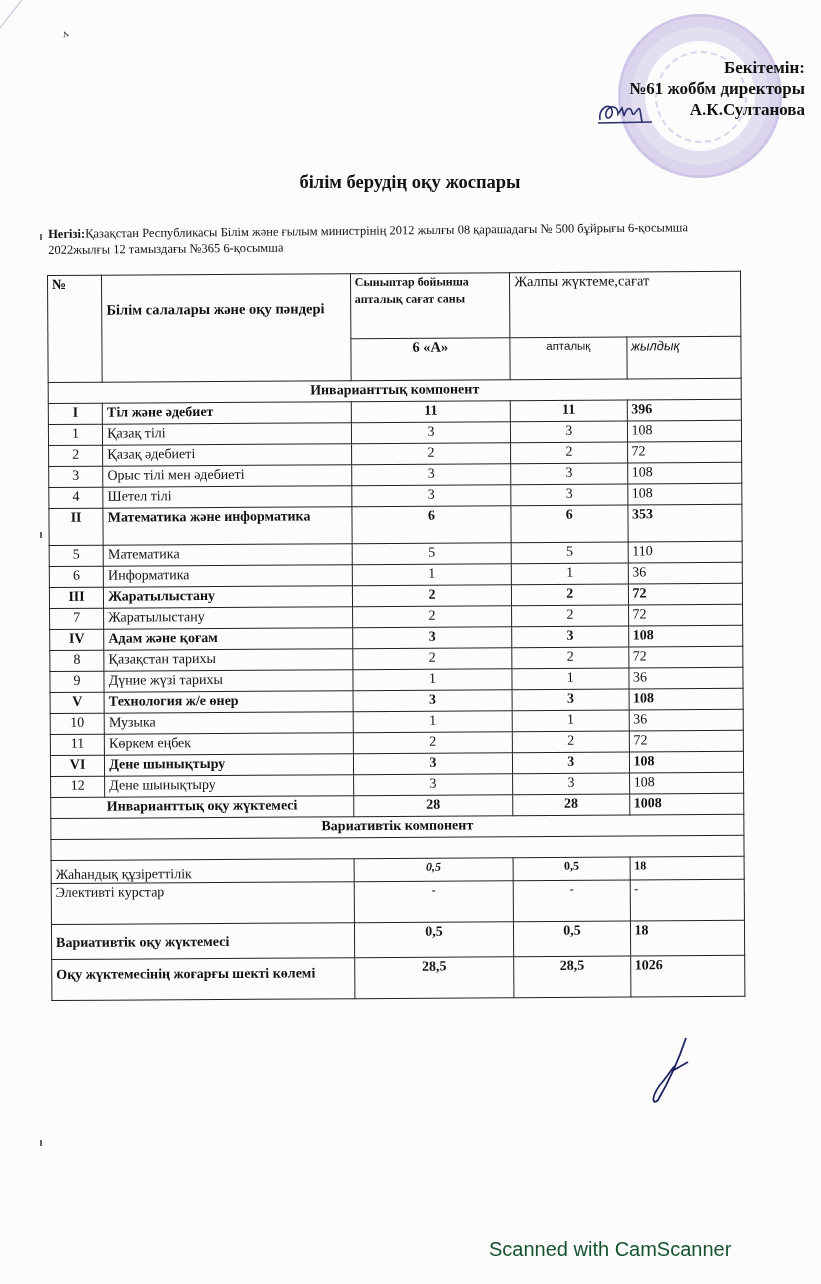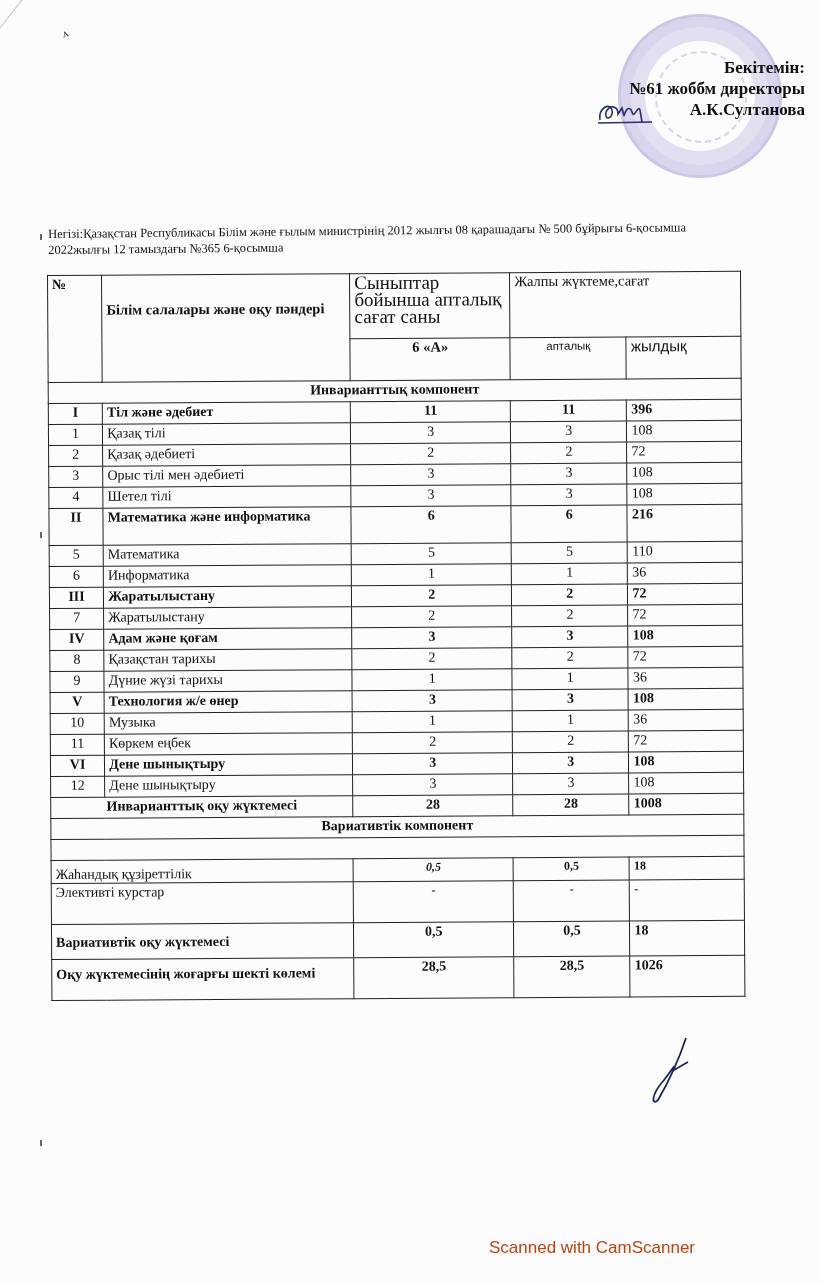--- a/index.html
+++ b/index.html
@@ -31,52 +31,52 @@
     position: absolute; left: 596px; top: 100px; width: 58px; height: 26px;
   }
   .title {
     position: absolute; left: 100px; width: 620px; top: 170px; text-align: center;
     font-weight: bold; font-size: 18.5px; line-height: 24px;
   }
   .basis {
     position: absolute; left: 48px; top: 226px; width: 740px;
     font-size: 12.5px; line-height: 16px; transform: rotate(-0.6deg); transform-origin: left top;
   }
-  .basis b { font-weight: normal; margin-top: 36px; }
+  .basis b { font-weight: bold; margin-top: 36px; }
 
   table.plan {
     position: absolute; left: 47px; top: 275px; width: 694px;
     border-collapse: collapse; font-size: 14px; transform: rotate(-0.35deg); transform-origin: left top;
   }
   table.plan td { border: 1.2px solid #222; padding: 0 4px; vertical-align: top; line-height: 17px; }
   .h-num { width: 30px; height: 106px; font-weight: bold; }
   .h-subj { font-weight: bold; font-size: 14.5px; padding-top: 26px !important; }
-  .h-cls { font-weight: normal; font-size: 19px; height: 62px; }
+  .h-cls { font-weight: bold; font-size: 12px; height: 62px; }
   .h-total { font-size: 14.5px; }
   .h-grade { text-align: center; font-weight: bold; font-size: 14.5px; height: 40px; }
   .h-week { font-family: "Liberation Sans", sans-serif; font-size: 11.5px; text-align: center; }
-  .h-year { font-family: "Liberation Sans", sans-serif; font-size: 15px; }
+  .h-year { font-family: "Liberation Sans", sans-serif; font-size: 13px; font-style: italic; }
   .section { text-align: center; font-weight: bold; height: 20px; }
   .rownum { text-align: center; width: 46px; }
   .c { text-align: center; }
   .r { text-align: left; }
   tr.group td { font-weight: bold; }
   tr.row td { height: 20px; }
   tr.tall td { height: 36px; }
   .blank td { height: 20px; }
   .var-row td { height: 22px; }
   .elective td { height: 40px; }
   .sum td { height: 34px; }
   .italic { font-style: italic; font-weight: bold; font-size: 12px; }
   .small { font-size: 12px; font-weight: bold; }
 
   .bottom-sig { position: absolute; left: 650px; top: 1036px; width: 50px; height: 70px; }
   .camscanner {
     position: absolute; left: 489px; top: 1238px;
-    font-family: "Liberation Sans", sans-serif; font-size: 17px; color: #c2410c;
+    font-family: "Liberation Sans", sans-serif; font-size: 20px; color: #14532d;
   }
   .margin-dot { position: absolute; width: 2px; height: 6px; background: #666; }
 </style>
 </head>
 <body>
 
 <div class="fold-line"></div>
 <div class="corner-mark">ʌ</div>
 
 <div class="stamp">
@@ -86,20 +86,21 @@
 <div class="approval">
   <div>Бекітемін:</div>
   <div>№61 жоббм  директоры</div>
   <div>А.К.Султанова</div>
 </div>
 <svg class="director-sig" viewBox="0 0 58 26">
   <path d="M4 20 C 2 8, 14 2, 16 10 C 18 18, 8 22, 10 12 C 14 4, 22 6, 22 14 L 26 8 L 28 16 C 30 8, 34 6, 36 12 C 38 20, 42 4, 44 10 L 46 22 M 2 23 L 56 22" stroke="#2a2f6e" stroke-width="1.6" fill="none"></path>
 </svg>
 
 <div class="title">
+  <div>білім берудің  оқу жоспары</div>
 </div>
 
 <div class="basis">
   <div><b>Негізі:</b><span>Қазақстан Республикасы Білім және ғылым министрінің 2012 жылғы 08 қарашадағы   № 500 бұйрығы 6-қосымша</span></div>
   <div>2022жылғы  12 тамыздағы №365  6-қосымша</div>
 </div>
 
 <table class="plan">
   <colgroup>
     <col style="width:46px">
@@ -157,21 +158,21 @@
     <td>Шетел  тілі</td>
     <td class="c">3</td>
     <td class="c">3</td>
     <td class="r">108</td>
   </tr>
   <tr class="row group tall">
     <td class="rownum">II</td>
     <td>Математика және информатика</td>
     <td class="c">6</td>
     <td class="c">6</td>
-    <td class="r">216</td>
+    <td class="r">353</td>
   </tr>
   <tr class="row">
     <td class="rownum">5</td>
     <td>Математика</td>
     <td class="c">5</td>
     <td class="c">5</td>
     <td class="r">110</td>
   </tr>
   <tr class="row">
     <td class="rownum">6</td>

